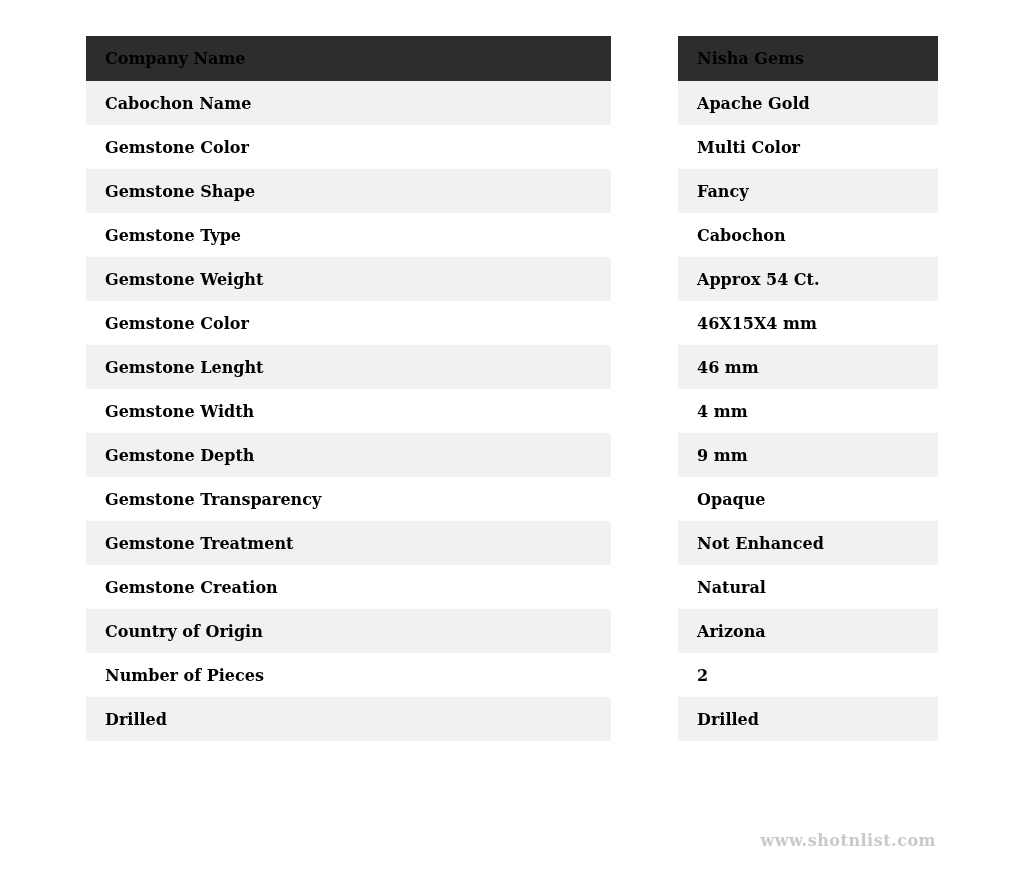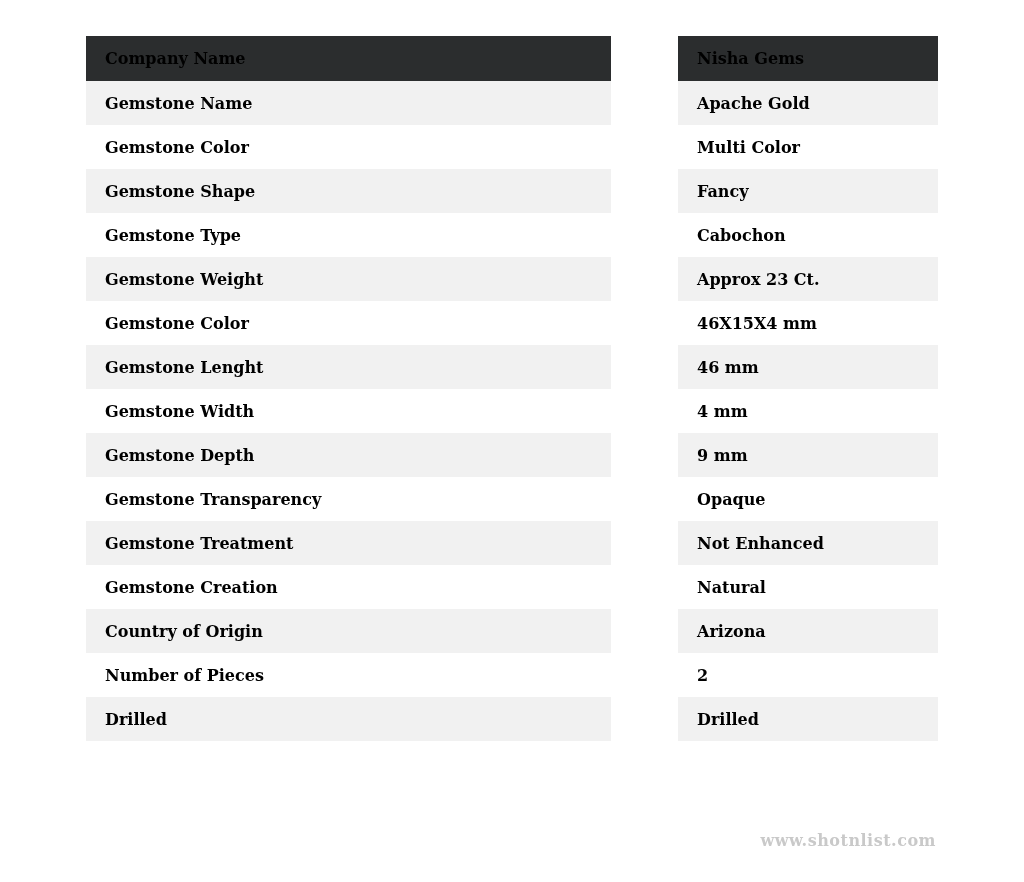--- a/index.html
+++ b/index.html
@@ -64,42 +64,42 @@
 <body>
 
 <div class="spec-table">
 
   <div class="row header">
     <div class="cell label">Company Name</div>
     <div class="cell value">Nisha Gems</div>
   </div>
 
   <div class="row alt">
-    <div class="cell label">Gemstone Name</div>
+    <div class="cell label">Cabochon Name</div>
     <div class="cell value">Apache Gold</div>
   </div>
 
   <div class="row">
     <div class="cell label">Gemstone Color</div>
     <div class="cell value">Multi Color</div>
   </div>
 
   <div class="row alt">
     <div class="cell label">Gemstone Shape</div>
     <div class="cell value">Fancy</div>
   </div>
 
   <div class="row">
     <div class="cell label">Gemstone Type</div>
     <div class="cell value">Cabochon</div>
   </div>
 
   <div class="row alt">
     <div class="cell label">Gemstone Weight</div>
-    <div class="cell value">Approx 23 Ct.</div>
+    <div class="cell value">Approx 54 Ct.</div>
   </div>
 
   <div class="row">
     <div class="cell label">Gemstone Color</div>
     <div class="cell value">46X15X4 mm</div>
   </div>
 
   <div class="row alt">
     <div class="cell label">Gemstone Lenght</div>
     <div class="cell value">46 mm</div>

